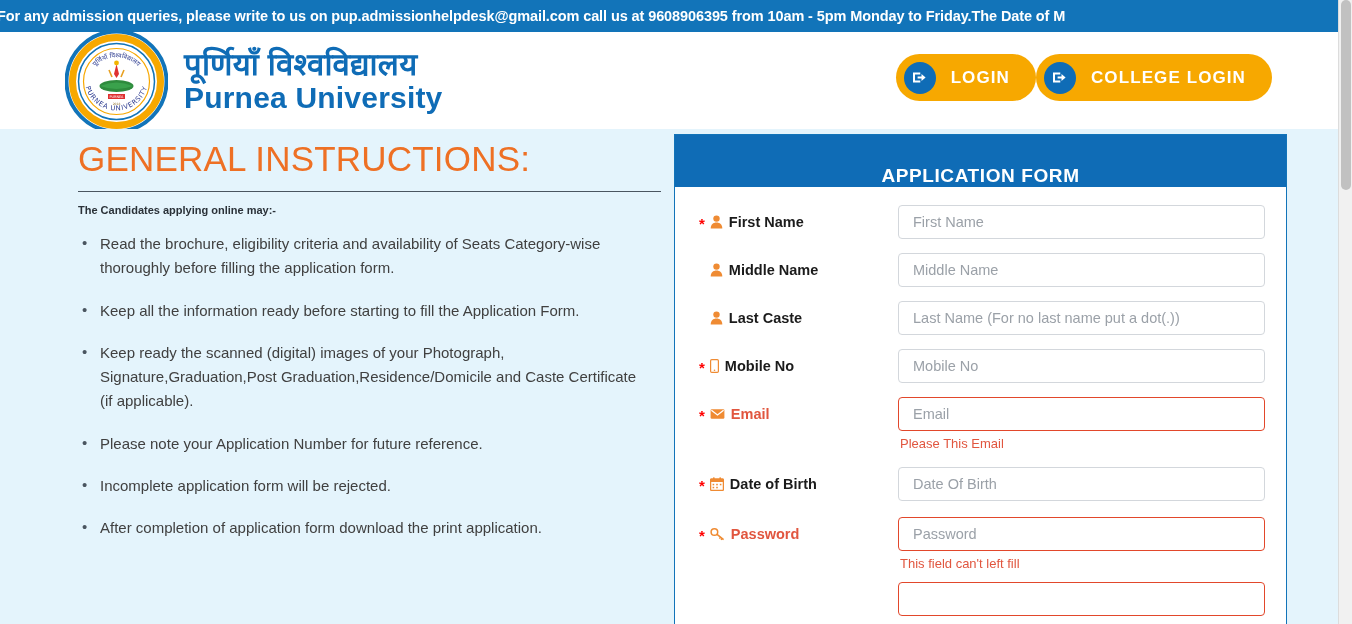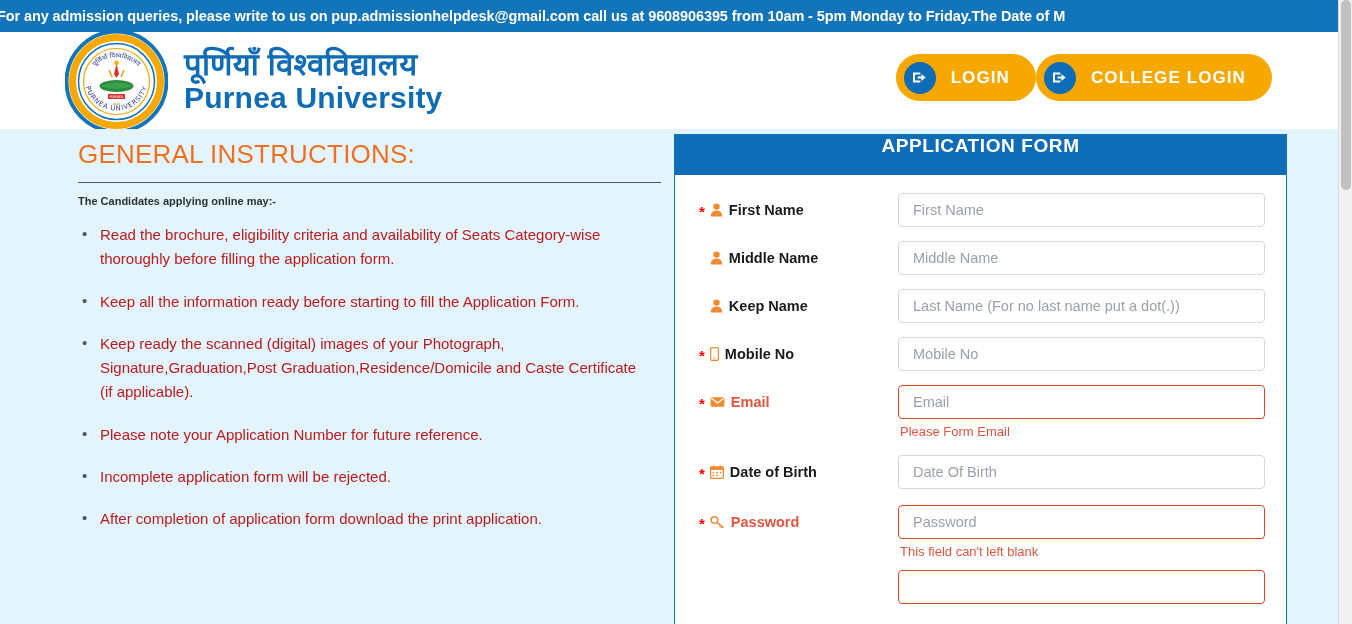--- a/index.html
+++ b/index.html
@@ -126,21 +126,21 @@
   }
 
   
   .instructions {
     width: 600px;
     margin-left: 78px;
     padding-top: 10px;
   }
   .instructions-title {
     color: #ee7024;
-    font-size: 26px;
+    font-size: 35px;
     font-weight: normal;
     letter-spacing: 0.2px;
     padding-bottom: 12px;
   }
   .instructions-rule {
     border: none;
     border-top: 1px solid #4a5560;
     width: 583px;
     margin-bottom: 12px;
   }
@@ -151,21 +151,21 @@
     margin-bottom: 16px;
   }
   .instructions-list {
     list-style: none;
     padding-left: 0;
   }
   .instructions-list li {
     position: relative;
     padding-left: 22px;
     font-size: 15px;
-    color: #b91c1c;
+    color: #404040;
     line-height: 1.62;
     margin-bottom: 18px;
     max-width: 560px;
   }
   .instructions-list li::before {
     content: "\2022";
     position: absolute;
     left: 4px;
     top: -1px;
     font-size: 15px;
@@ -178,23 +178,23 @@
     left: 674px;
     top: 5px;
     width: 613px;
     height: 620px;
     background: #ffffff;
     border: 1px solid #1274b9;
     border-bottom: none;
   }
   .form-header {
     background: #0f6cb6;
-    height: 40px;
-    display: flex;
-    align-items: flex-start;
+    height: 52px;
+    display: flex;
+    align-items: flex-end;
     justify-content: center;
   }
   .form-header-title {
     color: #ffffff;
     font-size: 19px;
     font-weight: bold;
     letter-spacing: 0.6px;
   }
 
   .form-body {
@@ -405,21 +405,21 @@
 
       <div class="form-row">
         <div class="label-col">
           <span class="req-star hidden">*</span>
           <span class="field-icon">
             <svg width="13" height="14" viewBox="0 0 13 14">
                 <circle cx="6.5" cy="3.6" r="3.2" fill="#ef8b33"></circle>
                 <path d="M0.7 13.6 C0.7 9.6 3.2 7.6 6.5 7.6 C9.8 7.6 12.3 9.6 12.3 13.6 Z" fill="#ef8b33"></path>
               </svg>
           </span>
-          <span>Keep Name</span>
+          <span>Last Caste</span>
         </div>
         <div class="input-col">
           <input class="text-input" type="text" placeholder="Last Name (For no last name put a dot(.))" style="">
         </div>
       </div>
 
       <div class="form-row">
         <div class="label-col">
           <span class="req-star">*</span>
           <span class="field-icon">
@@ -441,21 +441,21 @@
           <span class="field-icon">
             <svg width="15" height="12" viewBox="0 0 15 12">
                 <rect x="0.6" y="1.2" width="13.8" height="9.6" rx="1.2" fill="#ef8b33"></rect>
                 <path d="M1.4 2.2 L7.5 7 L13.6 2.2" fill="none" stroke="#ffffff" stroke-width="1.3"></path>
               </svg>
           </span>
           <span>Email</span>
         </div>
         <div class="input-col">
           <input class="text-input error" type="text" placeholder="Email" style="">
-          <div class="error-msg">Please Form Email</div>
+          <div class="error-msg">Please This Email</div>
         </div>
       </div>
 
       <div class="form-row" style="margin-top:16px;">
         <div class="label-col">
           <span class="req-star">*</span>
           <span class="field-icon">
             <svg width="14" height="14" viewBox="0 0 14 14">
                 <rect x="0.6" y="2" width="12.8" height="11.4" rx="1" fill="none" stroke="#ef8b33" stroke-width="1.3"></rect>
                 <rect x="0.6" y="2" width="12.8" height="3" fill="#ef8b33"></rect>
@@ -484,21 +484,21 @@
             <svg width="15" height="14" viewBox="0 0 15 14">
                 <circle cx="4.4" cy="5" r="3.3" fill="none" stroke="#ef8b33" stroke-width="1.5"></circle>
                 <path d="M6.7 7.1 L13.6 12.6" stroke="#ef8b33" stroke-width="1.5" fill="none"></path>
                 <path d="M10.6 10.2 L9.4 11.6 M12.2 11.5 L11 12.9" stroke="#ef8b33" stroke-width="1.4" fill="none"></path>
               </svg>
           </span>
           <span>Password</span>
         </div>
         <div class="input-col">
           <input class="text-input error" type="text" placeholder="Password" style="">
-          <div class="error-msg">This field can't left blank</div>
+          <div class="error-msg">This field can't left fill</div>
           <input class="text-input error" type="text" style="margin-top: 11px;">
         </div>
       </div>
 
     </div>
   </section>
 
 </div>
 
 <div class="scrollbar-strip">

